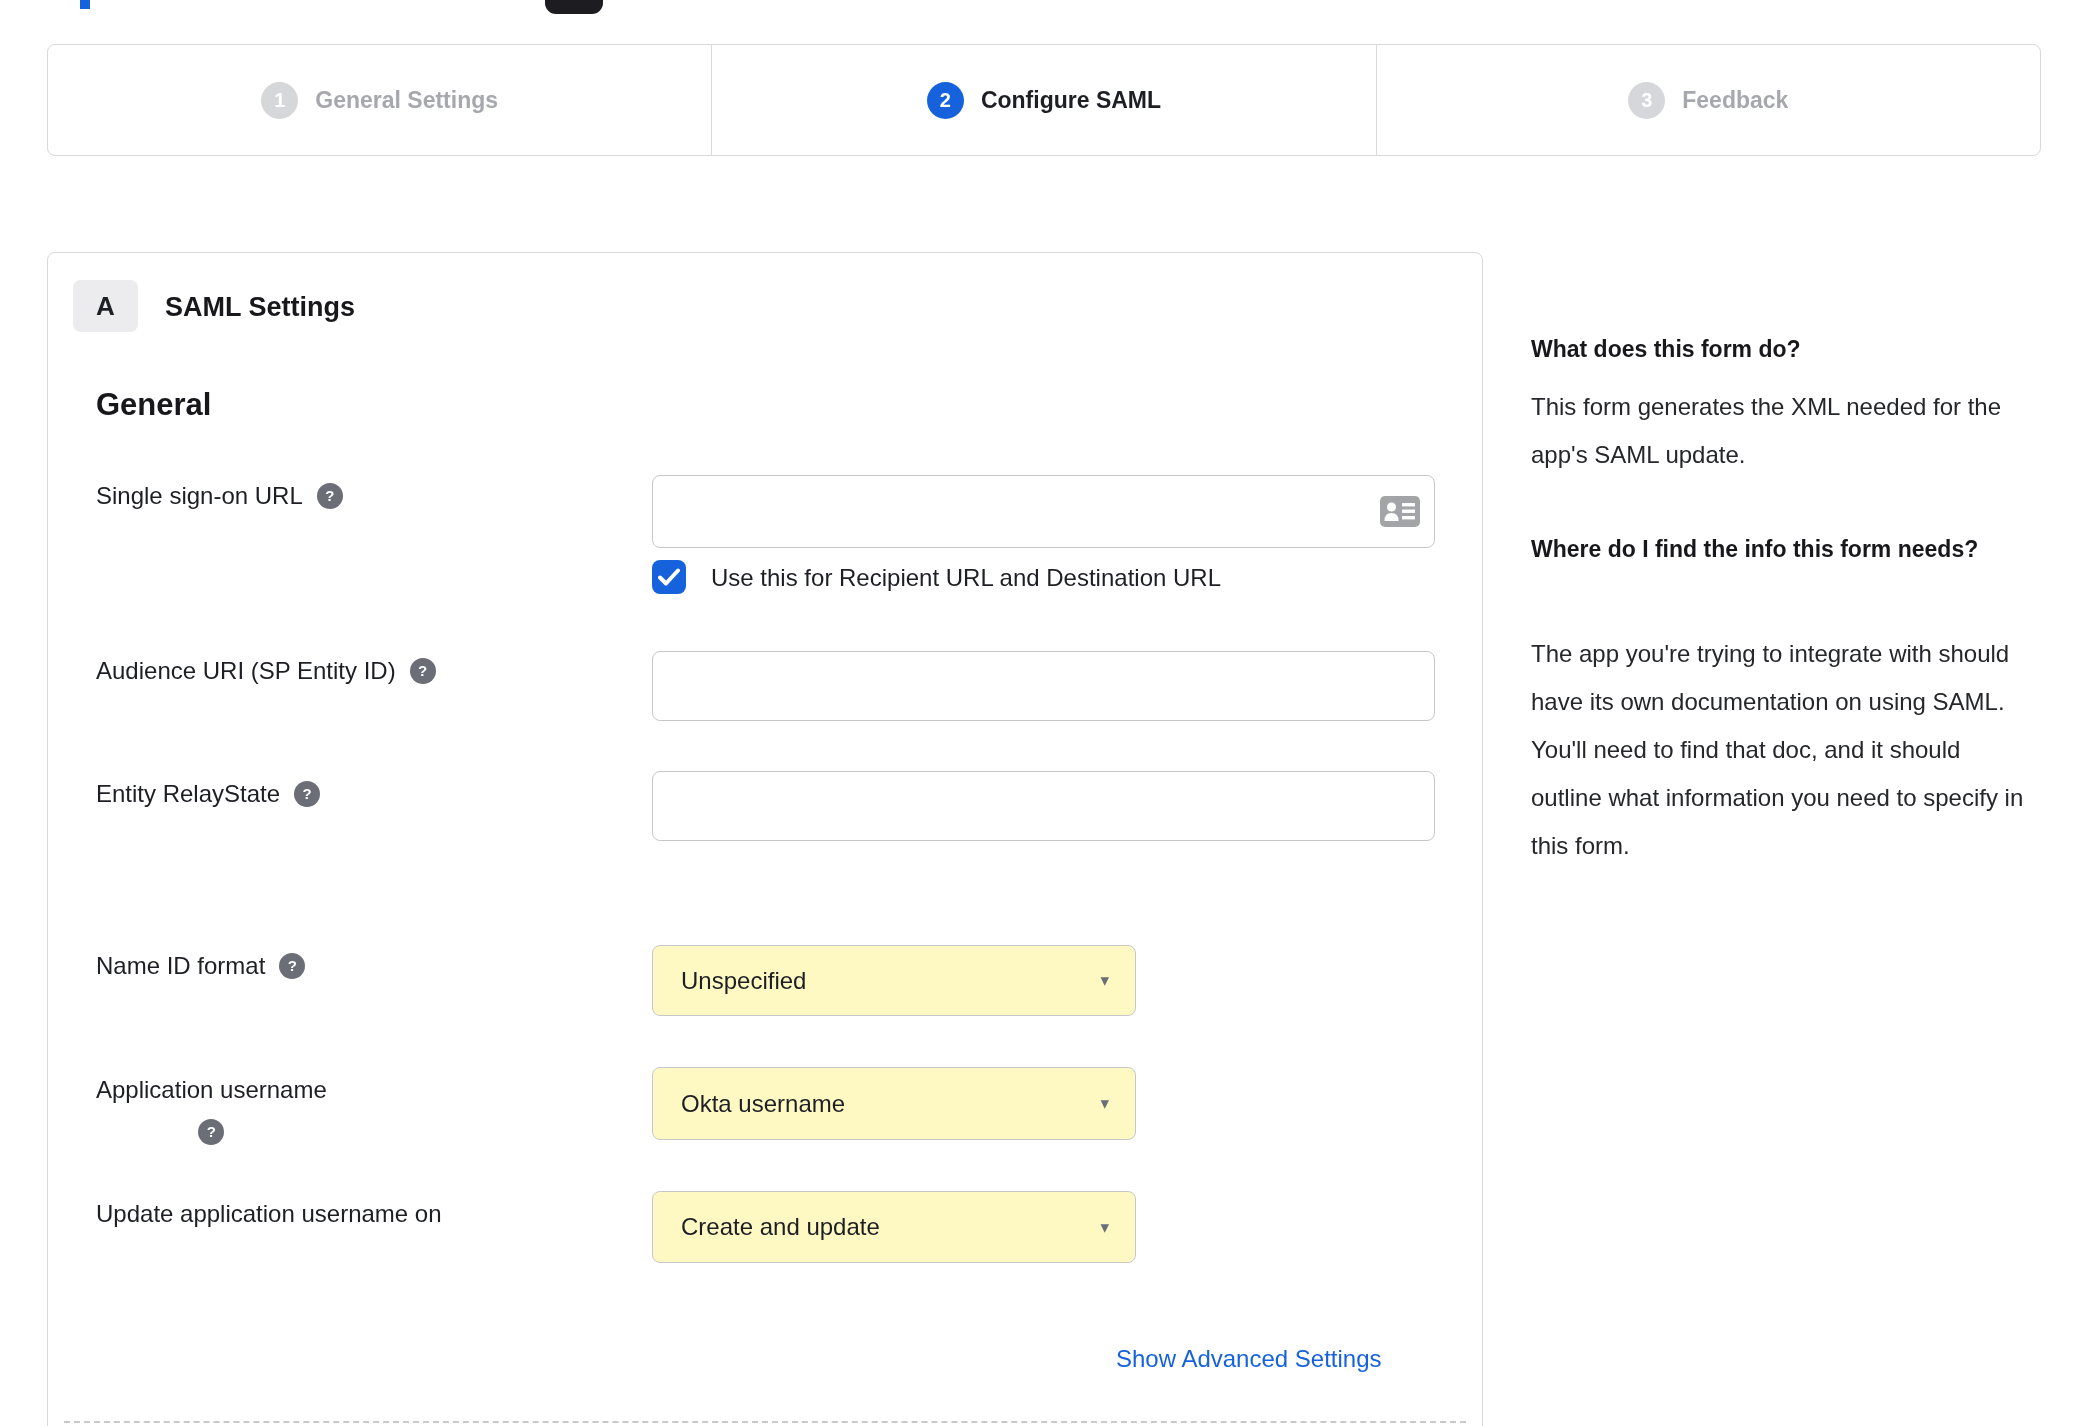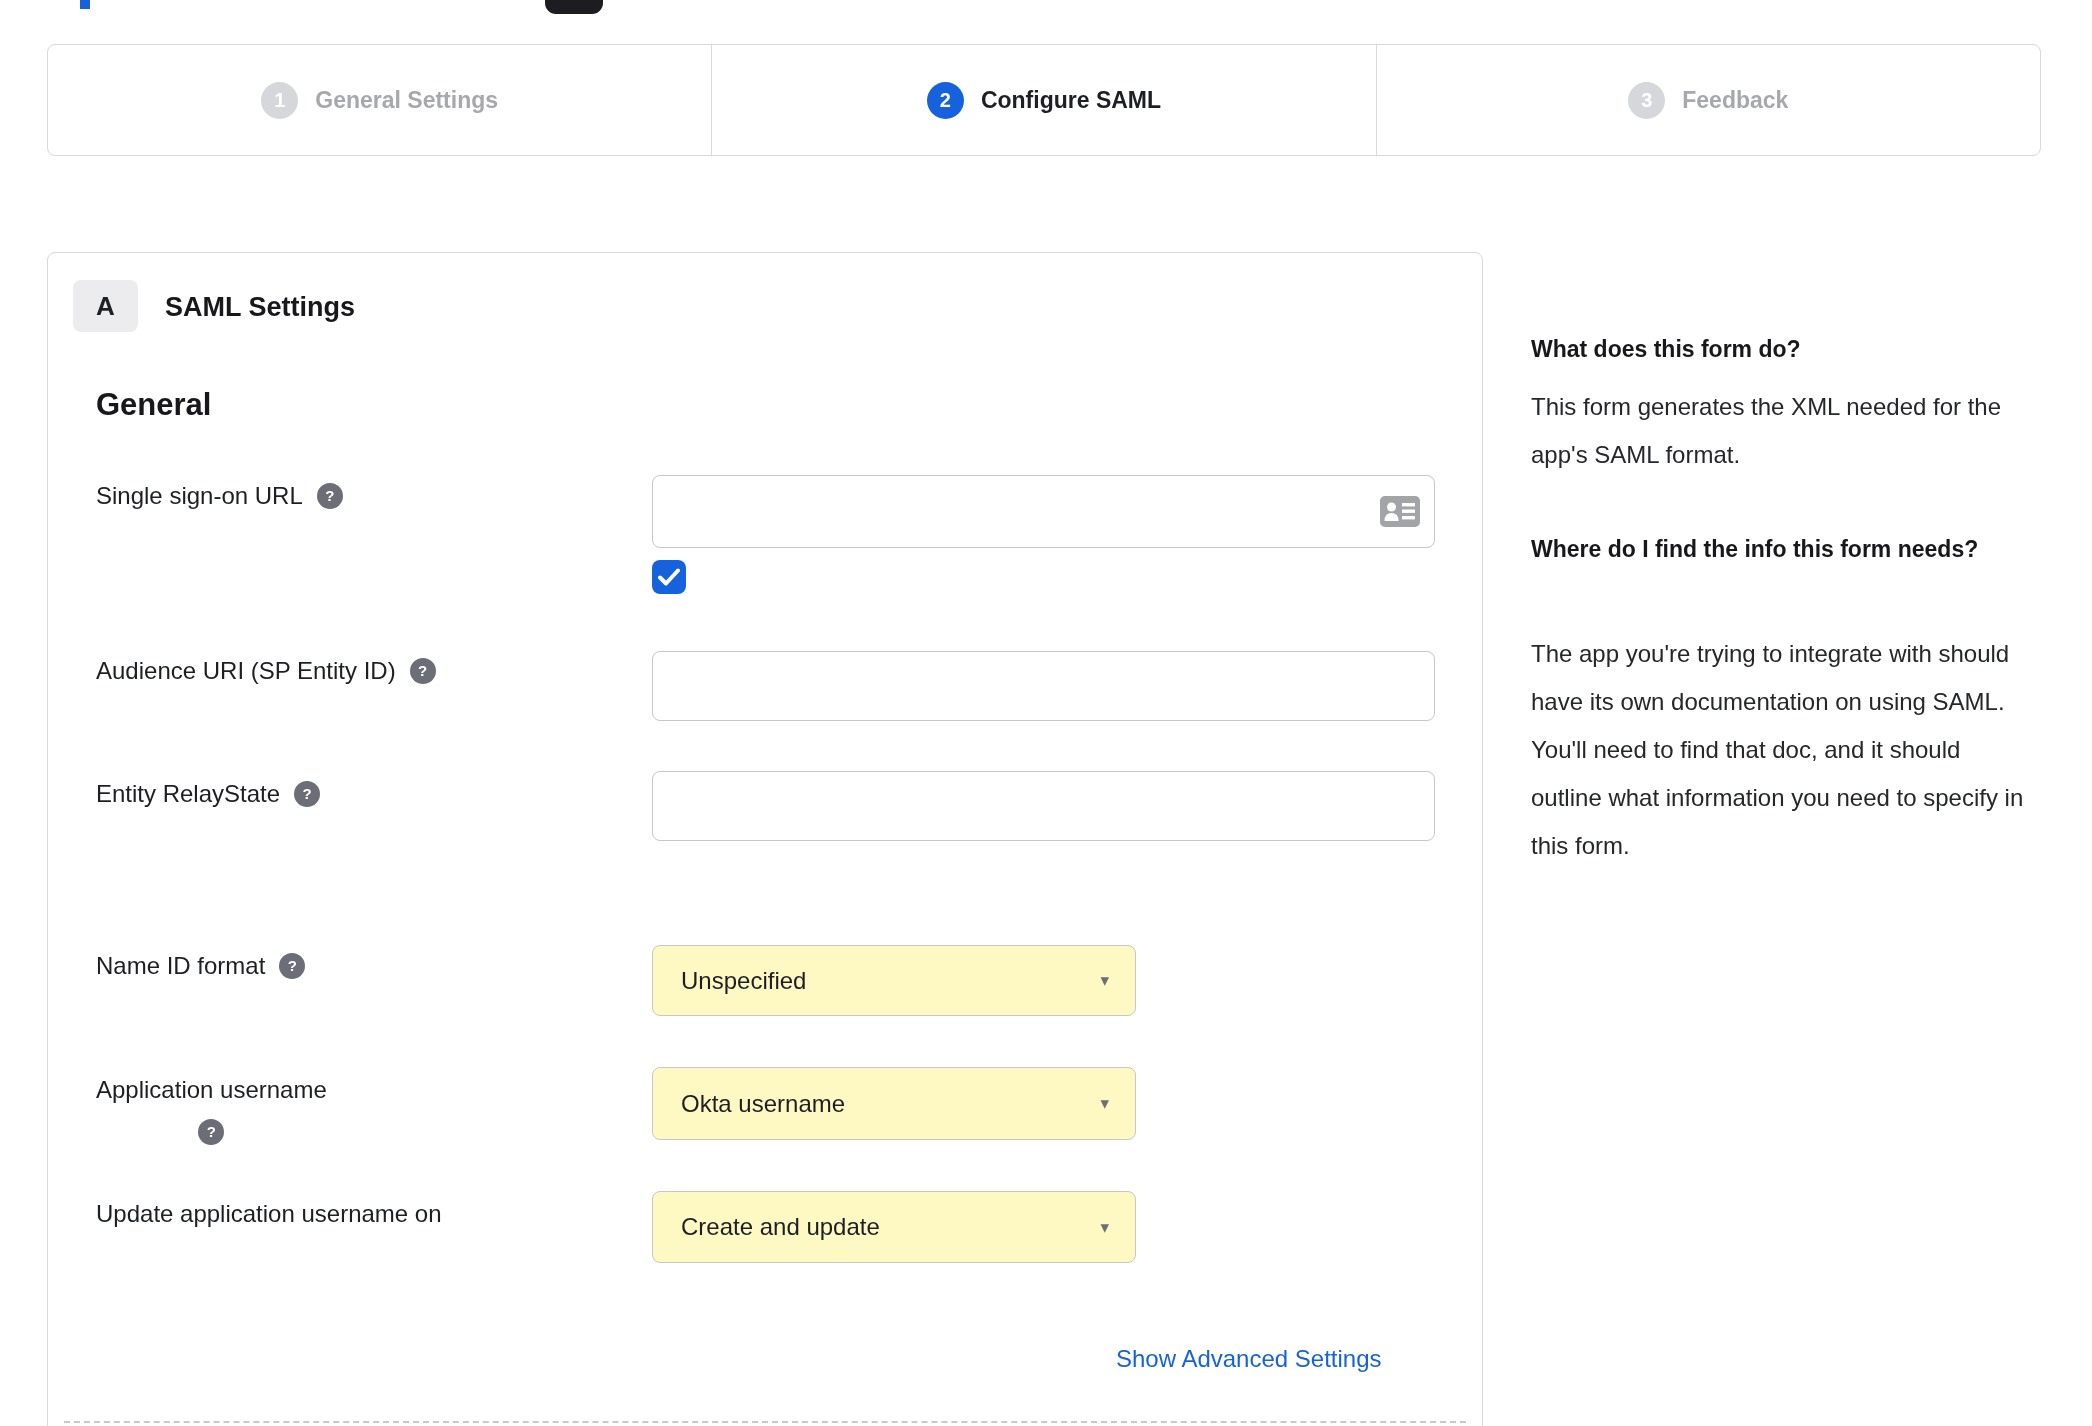--- a/index.html
+++ b/index.html
@@ -120,20 +120,21 @@
     <rect x="22" y="7" width="13" height="3.4" fill="#ffffff"></rect>
     <rect x="22" y="13.5" width="13" height="3.4" fill="#ffffff"></rect>
     <rect x="22" y="20" width="13" height="3.4" fill="#ffffff"></rect>
   </svg>
 
   <div class="checkbox" style="top:307px;">
     <svg width="22" height="18" viewBox="0 0 22 18">
       <polyline points="2,9.5 8,15.5 20,2.5" fill="none" stroke="#ffffff" stroke-width="4" stroke-linecap="round" stroke-linejoin="round"></polyline>
     </svg>
   </div>
+  <div class="checkbox-label" style="top:309px;">Use this for Recipient URL and Destination URL</div>
 
   <div class="field-label" style="top:403px;">
     <span>Audience URI (SP Entity ID)</span>
     <span class="help-icon">?</span>
   </div>
   <input class="text-input" style="top: 398px; height: 70px;" type="text">
 
   <div class="field-label" style="top:526px;">
     <span>Entity RelayState</span>
     <span class="help-icon">?</span>
@@ -166,16 +167,16 @@
     <span class="select-caret">▾</span>
   </div>
 
   <div class="advanced-link">Show Advanced Settings</div>
 
   <div class="dashed-divider"></div>
 </div>
 
 <div class="sidebar">
   <div class="sb-title sb-q1-title">What does this form do?</div>
-  <div class="sb-body sb-q1-body">This form generates the XML needed for the app's SAML format.</div>
+  <div class="sb-body sb-q1-body">This form generates the XML needed for the app's SAML update.</div>
   <div class="sb-title sb-q2-title">Where do I find the info this form needs?</div>
   <div class="sb-body sb-q2-body">The app you're trying to integrate with should have its own documentation on using SAML. You'll need to find that doc, and it should outline what information you need to specify in this form.</div>
 </div>
 
 </body></html>

